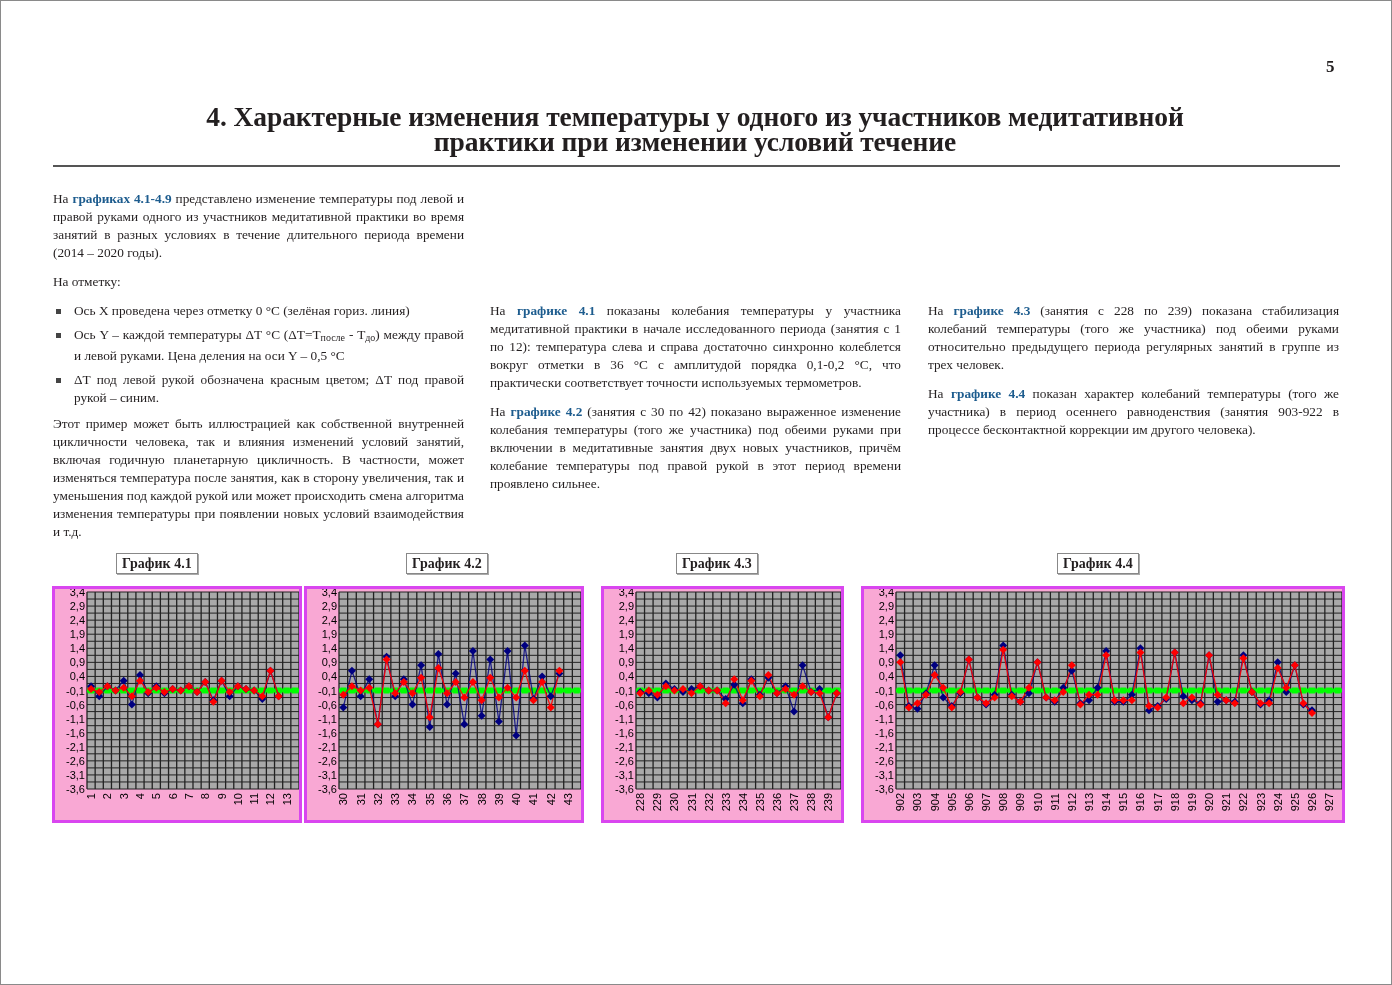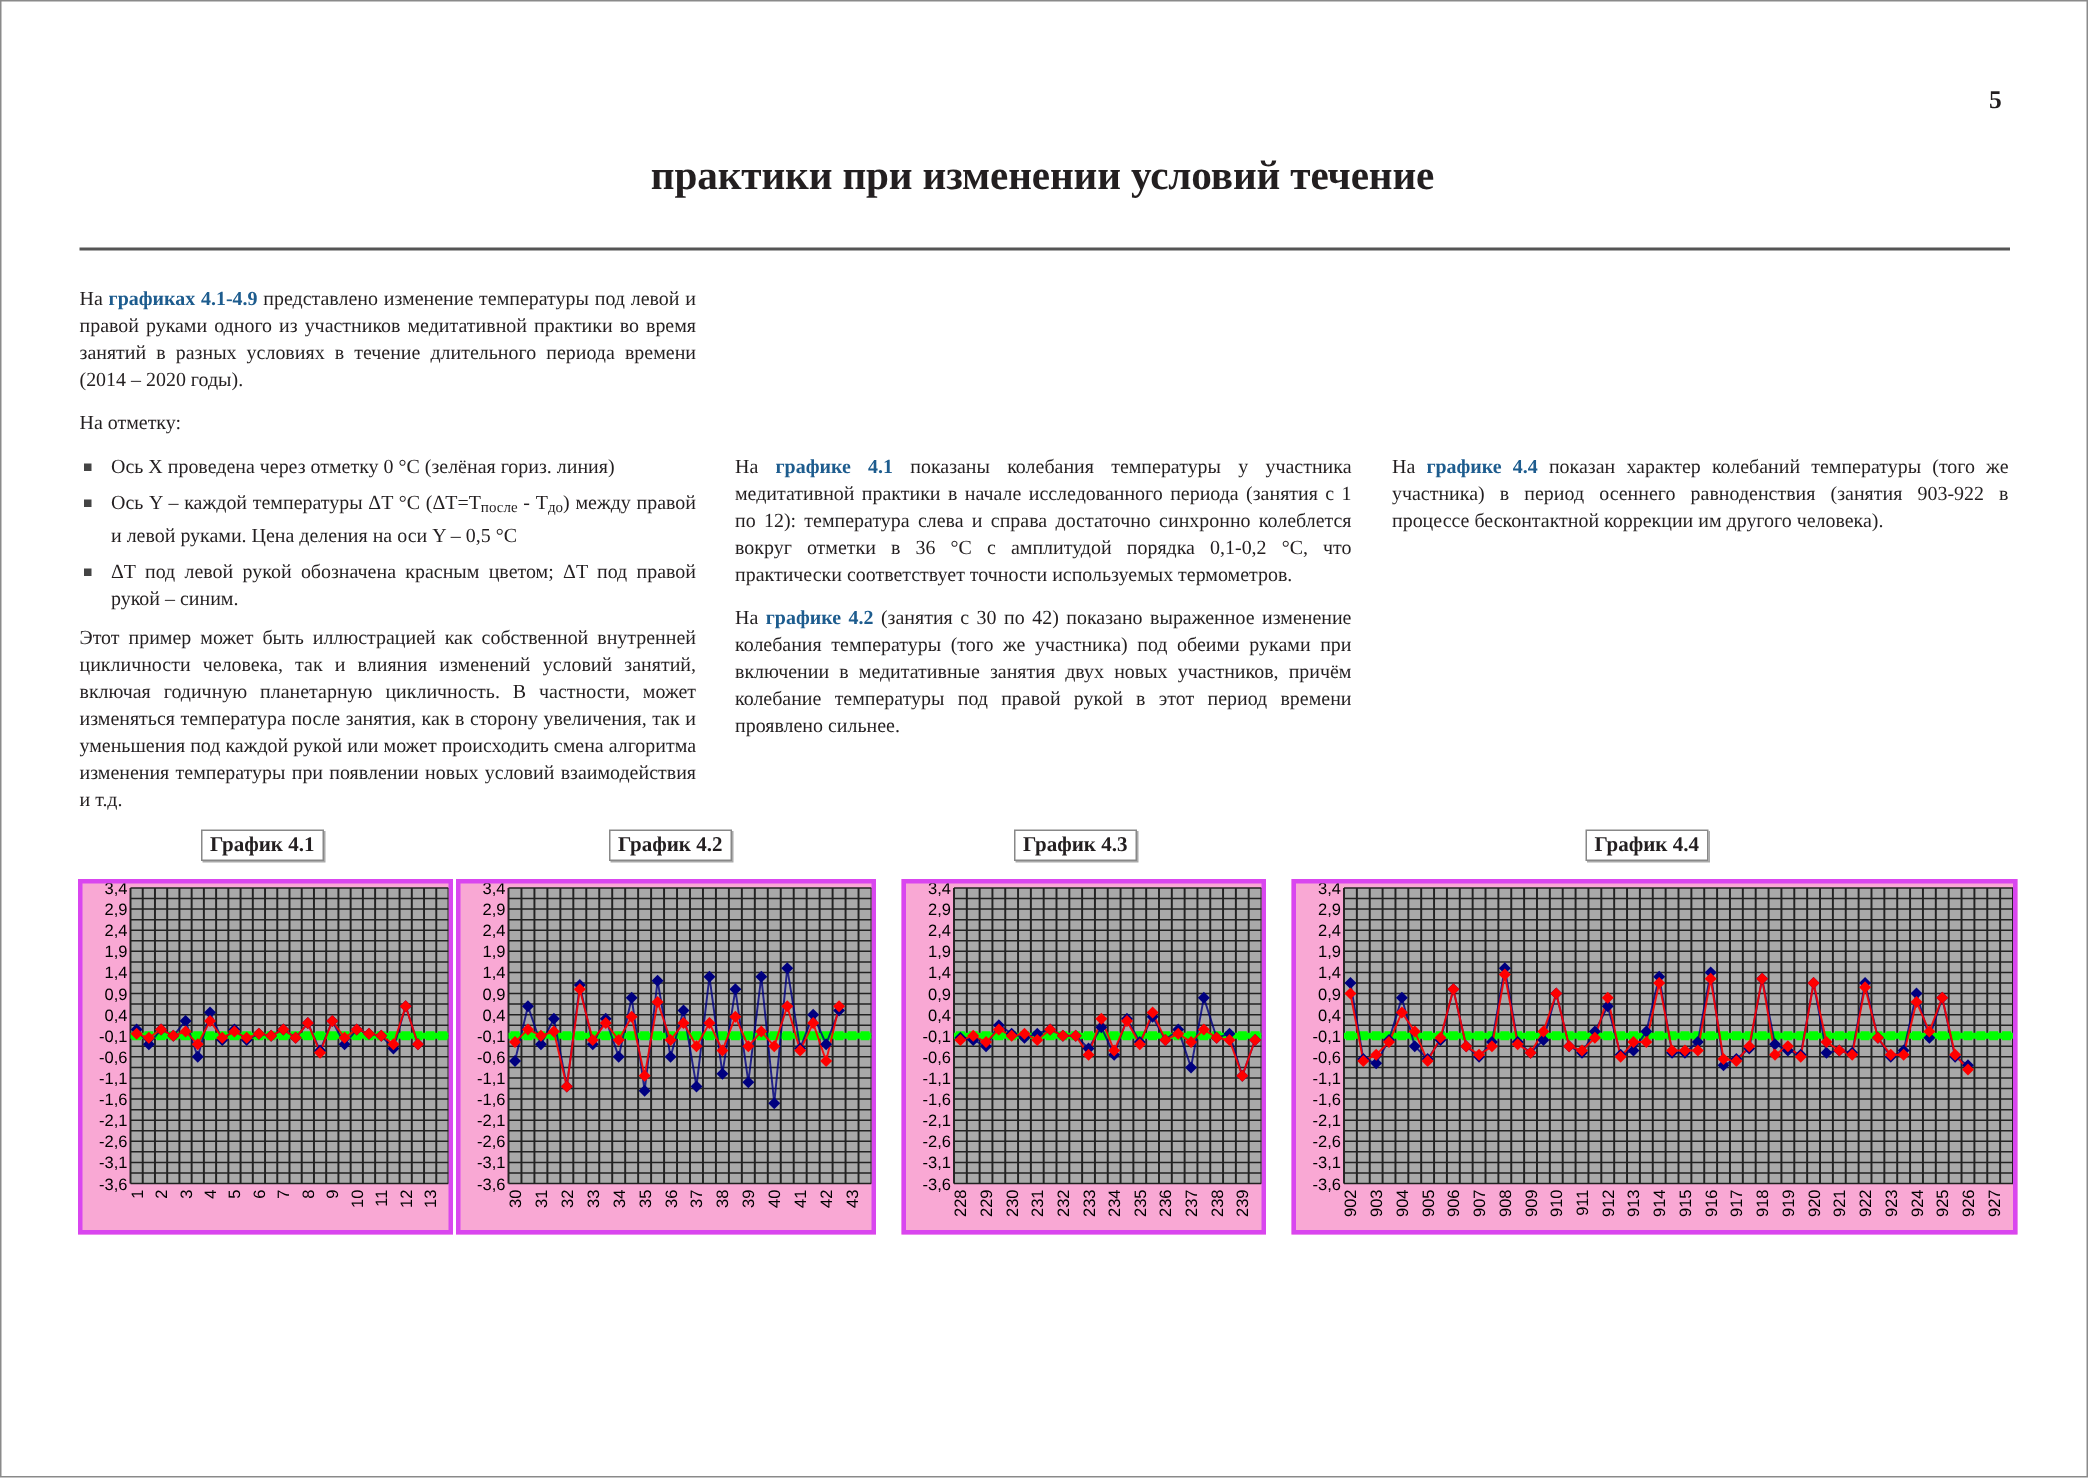--- a/index.html
+++ b/index.html
@@ -26,20 +26,21 @@
   svg text { font-family: "Liberation Sans", "DejaVu Sans", sans-serif; }
 </style>
 </head>
 <body>
 
 <div class="page-border"></div>
 
 <div class="page-num">5</div>
 
 <div class="title">
+  <div>4. Характерные изменения температуры у одного из участников медитативной</div>
   <div>практики при изменении условий течение</div>
 </div>
 <div class="rule"></div>
 
 <div class="col col1">
   <p>
     <span>На </span><span class="hl">графиках 4.1-4.9</span><span> представлено изменение температуры под левой и правой руками одного из участников медитативной практики во время занятий в разных условиях в течение длительного периода времени (2014 – 2020 годы).</span>
   </p>
   <p>На отметку:</p>
   <ul class="bullets">
@@ -54,25 +55,28 @@
   <p>
     <span>На </span><span class="hl">графике 4.1</span><span> показаны колебания температуры у участника медитативной практики в начале исследованного периода (занятия с 1 по 12): температура слева и справа достаточно синхронно колеблется вокруг отметки в 36 °C с амплитудой порядка 0,1-0,2 °C, что практически соответствует точности используемых термометров.</span>
   </p>
   <p>
     <span>На </span><span class="hl">графике 4.2</span><span> (занятия с 30 по 42) показано выраженное изменение колебания температуры (того же участника) под обеими руками при включении в медитативные занятия двух новых участников, причём колебание температуры под правой рукой в этот период времени проявлено сильнее.</span>
   </p>
 </div>
 
 <div class="col col3">
   <p>
+    <span>На </span><span class="hl">графике 4.3</span><span> (занятия с 228 по 239) показана стабилизация колебаний температуры (того же участника) под обеими руками относительно предыдущего периода регулярных занятий в группе из трех человек.</span>
+  </p>
+  <p>
     <span>На </span><span class="hl">графике 4.4</span><span> показан характер колебаний температуры (того же участника) в период осеннего равноденствия (занятия 903-922 в процессе бесконтактной коррекции им другого человека).</span>
   </p>
 </div>
 
-<div class="chart-title" style="left:134px; top:553px;">График 4.1</div>
+<div class="chart-title" style="left:116px; top:553px;">График 4.1</div>
 <div class="chart-frame" style="left:52px; top:586px; width:244px; height:231px;">
   <svg class="chart-svg" width="244" height="231">
       <rect x="32" y="3" width="212" height="197" fill="#a9a9a9"></rect>
       <line x1="32" x2="244" y1="3" y2="3" stroke="#222" stroke-width="1"></line>
       <line x1="32" x2="244" y1="10.035714285714285" y2="10.035714285714285" stroke="#222" stroke-width="1"></line>
       <line x1="32" x2="244" y1="17.07142857142857" y2="17.07142857142857" stroke="#222" stroke-width="1"></line>
       <line x1="32" x2="244" y1="24.107142857142858" y2="24.107142857142858" stroke="#222" stroke-width="1"></line>
       <line x1="32" x2="244" y1="31.142857142857142" y2="31.142857142857142" stroke="#222" stroke-width="1"></line>
       <line x1="32" x2="244" y1="38.17857142857143" y2="38.17857142857143" stroke="#222" stroke-width="1"></line>
       <line x1="32" x2="244" y1="45.214285714285715" y2="45.214285714285715" stroke="#222" stroke-width="1"></line>

